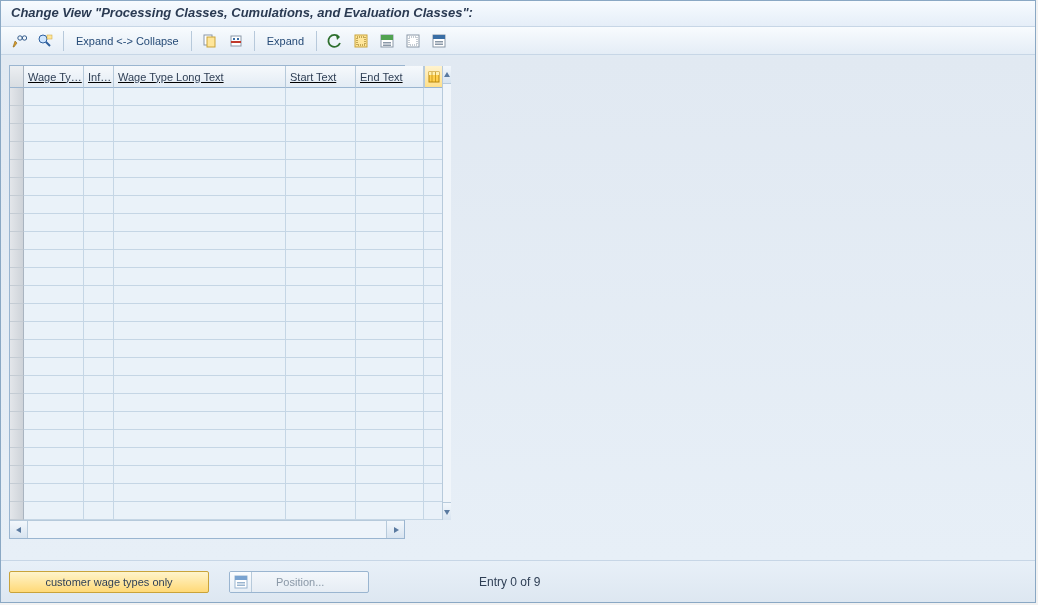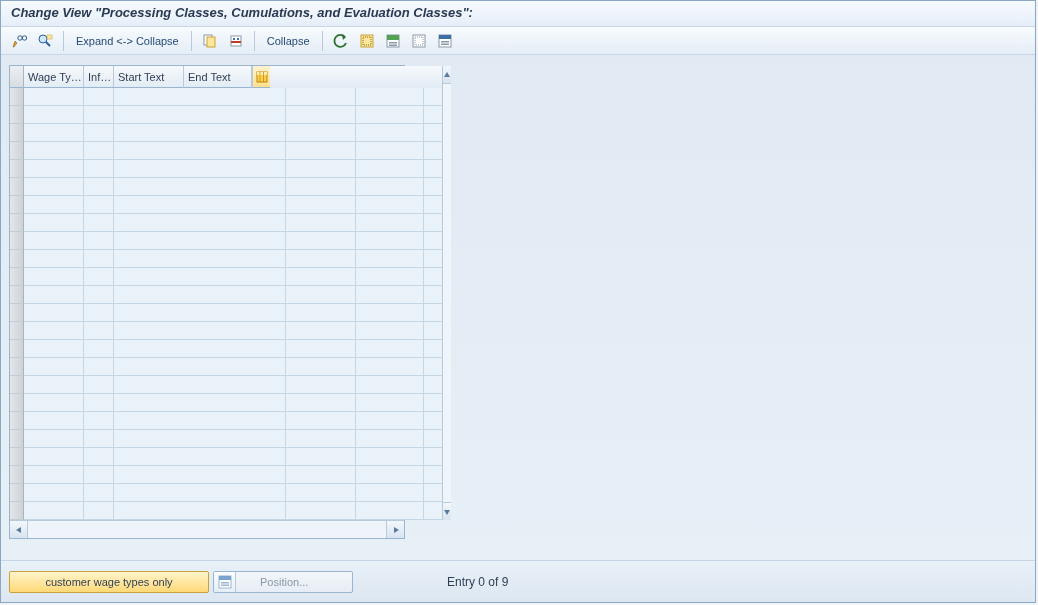--- a/index.html
+++ b/index.html
@@ -42,21 +42,21 @@
     background: linear-gradient(to bottom, #e1e9f2, #e7eff7);
     padding: 8px;
   }
   .bottom-bar {
     position: absolute;
     bottom: 0; left: 0; right: 0;
     height: 42px;
     display: flex;
     align-items: center;
     padding: 0 8px;
-    gap: 4px;
+    gap: 20px;
     background: linear-gradient(#e8f0f8, #dde7f1);
     border-top: 1px solid #c7d6e6;
   }
   .sep {
     width: 1px; height: 20px;
     background: #b7c9db;
     margin: 0 4px;
   }
   .tbtn {
     height: 20px;
@@ -76,20 +76,21 @@
   }
   svg { display: block; }
 
   
   .table-wrap {
     width: 396px;
     border: 1px solid #9ab5d0;
     background: #e9f1f9;
     box-shadow: inset 0 0 0 1px #fff;
     position: relative;
+    text-decoration: underline;
   }
   .table-inner {
     display: flex;
     position: relative;
   }
   .grid-area {
     flex: 1;
     position: relative;
   }
   .header-row {
@@ -265,21 +266,21 @@
     <span class="tbtn">
       <svg width="16" height="16">
         <rect x="3" y="3" width="10" height="10" fill="#fff" stroke="#8a98a7"></rect>
         <line x1="3" y1="9" x2="13" y2="9" stroke="#c1392b" stroke-width="2"></line>
         <rect x="5" y="5" width="2" height="2" fill="#3a6ea5"></rect>
         <rect x="9" y="5" width="2" height="2" fill="#3a6ea5"></rect>
       </svg>
     </span>
     <span class="sep"></span>
     <span class="tbtn">
-      <span class="tbtn-label">Collapse</span>
+      <span class="tbtn-label">Expand</span>
     </span>
     <span class="sep"></span>
     <span class="tbtn">
       <svg width="16" height="16">
         <path d="M12 4 A6 6 0 1 0 13 10" fill="none" stroke="#2d6f2d" stroke-width="1.8"></path>
         <path d="M9 2 L13 4 L10 7 Z" fill="#2d6f2d"></path>
       </svg>
     </span>
     <span class="tbtn">
       <svg width="16" height="16">
@@ -313,20 +314,21 @@
 
 
   <div class="content-area">
     <div class="table-wrap">
       <div class="table-inner">
         <div class="grid-area">
           <div class="header-row">
             <div class="rowsel-head"></div>
             <div class="hcell" style="width:60px">Wage Ty…</div>
             <div class="hcell" style="width:30px">Inf…</div>
+            <div class="hcell" style="width:172px">Wage Type Long Text</div>
             <div class="hcell" style="width:70px">Start Text</div>
             <div class="hcell" style="width:68px">End Text</div>
             <div class="corner-btn">
               <svg width="12" height="12">
                 <rect x="1" y="1" width="10" height="10" fill="#ffcf4d" stroke="#b8860b"></rect>
                 <rect x="1" y="1" width="10" height="3" fill="#fff0b0"></rect>
                 <line x1="4" y1="1" x2="4" y2="11" stroke="#b8860b" stroke-width="0.7"></line>
                 <line x1="7.5" y1="1" x2="7.5" y2="11" stroke="#b8860b" stroke-width="0.7"></line>
               </svg>
             </div>

